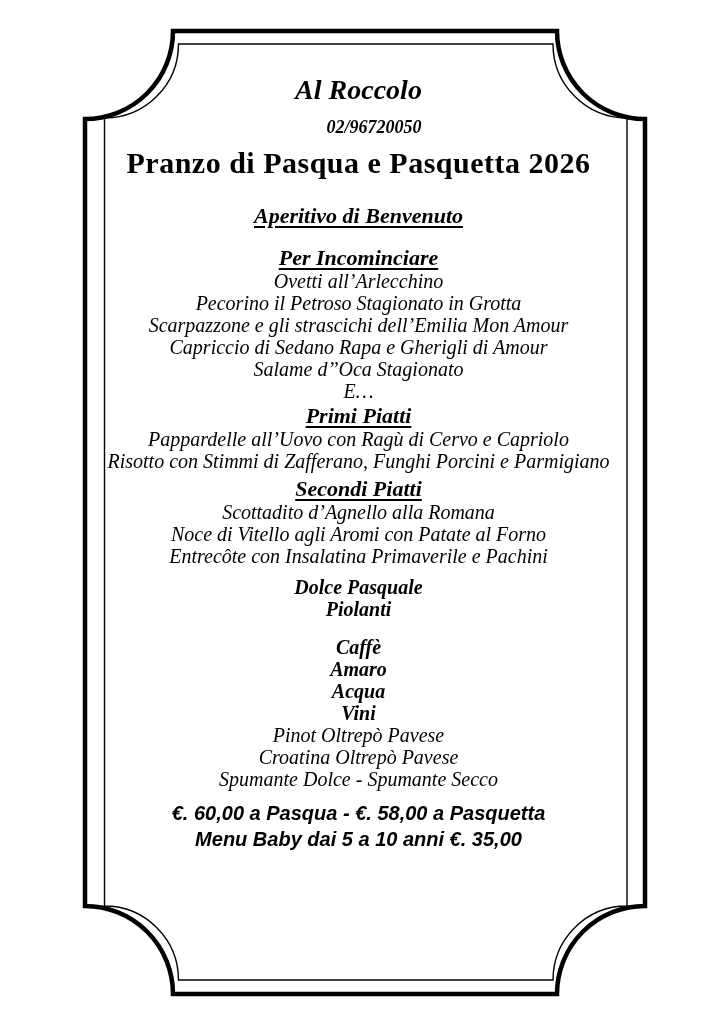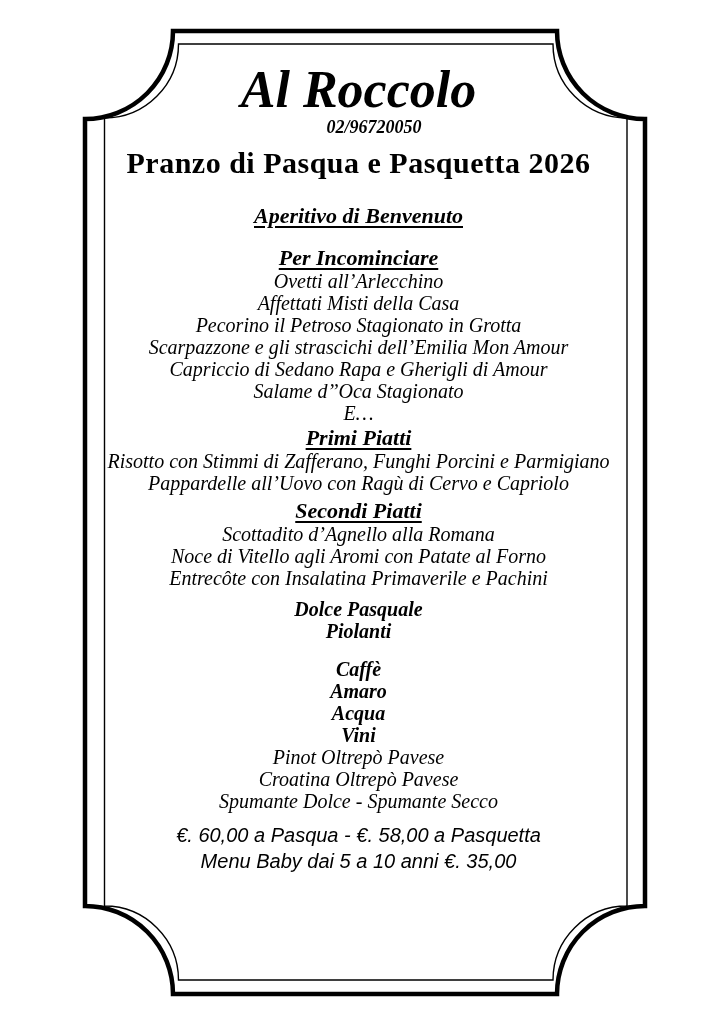--- a/index.html
+++ b/index.html
@@ -19,21 +19,21 @@
   }
   #content {
     position: absolute;
     inset: 0;
     text-align: center;
   }
   .script { font-family: "Liberation Serif", "DejaVu Serif", serif; font-style: italic; }
 
   .title {
     margin-top: 64px;
-    font-size: 52px;
+    font-size: 28px;
     line-height: 52px;
     font-weight: bold;
   }
   .subtitle {
     font-size: 22px;
     line-height: 25px;
     font-weight: bold;
   }
   .phone {
     font-size: 18px;
@@ -69,21 +69,21 @@
     line-height: 22px;
   }
   .item-bold {
     font-size: 20px;
     line-height: 22px;
     font-weight: bold;
   }
   .price-line {
     font-family: "Liberation Sans", sans-serif;
     font-style: italic;
-    font-weight: normal;
+    font-weight: bold;
     font-size: 20px;
     line-height: 26px;
   }
 </style>
 </head>
 <body>
 
 <svg id="frame-svg" viewBox="0 0 717 1018" xmlns="http://www.w3.org/2000/svg">
   <path d="M 173 31 H 557 A 88 88 0 0 0 645 119 V 906 A 88 88 0 0 0 557 994 H 173 A 88 88 0 0 0 85 906 V 119 A 88 88 0 0 0 173 31 Z" fill="none" stroke="#000000" stroke-width="4.5"></path>
   <path d="M 178.5 44 H 553 A 74 74 0 0 0 627 118 V 906 A 74 74 0 0 0 553 980 H 178.5 A 74 74 0 0 0 104.5 906 V 118 A 74 74 0 0 0 178.5 44 Z" fill="none" stroke="#000000" stroke-width="1.4"></path>
@@ -93,30 +93,29 @@
 
   <div class="title script">Al Roccolo</div>
   <div class="phone script">02/96720050</div>
 
   <div class="event-title">Pranzo di Pasqua e Pasquetta 2026</div>
 
   <div class="section-heading script mt-aperitivo">Aperitivo di Benvenuto</div>
 
   <div class="section-heading script mt-starters">Per Incominciare</div>
   <div class="item script">Ovetti all’Arlecchino</div>
-  <div class="item script">Affettati Misti della Casa</div>
   <div class="item script">Pecorino il Petroso Stagionato in Grotta</div>
   <div class="item script">Scarpazzone e gli strascichi dell’Emilia Mon Amour</div>
   <div class="item script">Capriccio di Sedano Rapa e Gherigli di Amour</div>
   <div class="item script">Salame d’’Oca Stagionato</div>
   <div class="item script">E…</div>
 
   <div class="section-heading script mt-primi">Primi Piatti</div>
+  <div class="item script">Pappardelle all’Uovo con Ragù di Cervo e Capriolo</div>
   <div class="item script">Risotto con Stimmi di Zafferano, Funghi Porcini e Parmigiano</div>
-  <div class="item script">Pappardelle all’Uovo con Ragù di Cervo e Capriolo</div>
 
   <div class="section-heading script mt-secondi">Secondi Piatti</div>
   <div class="item script">Scottadito d’Agnello alla Romana</div>
   <div class="item script">Noce di Vitello agli Aromi con Patate al Forno</div>
   <div class="item script">Entrecôte con Insalatina Primaverile e Pachini</div>
 
   <div class="item-bold script mt-dolci">Dolce Pasquale</div>
   <div class="item-bold script">Piolanti</div>
 
   <div class="item-bold script mt-bev">Caffè</div>

